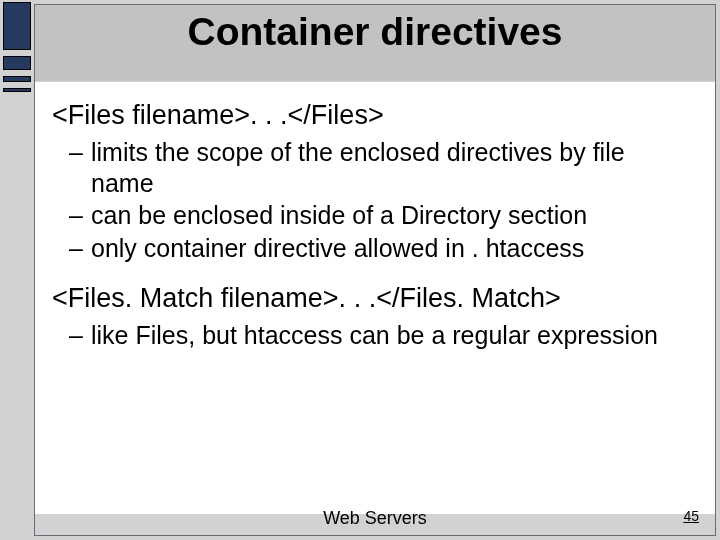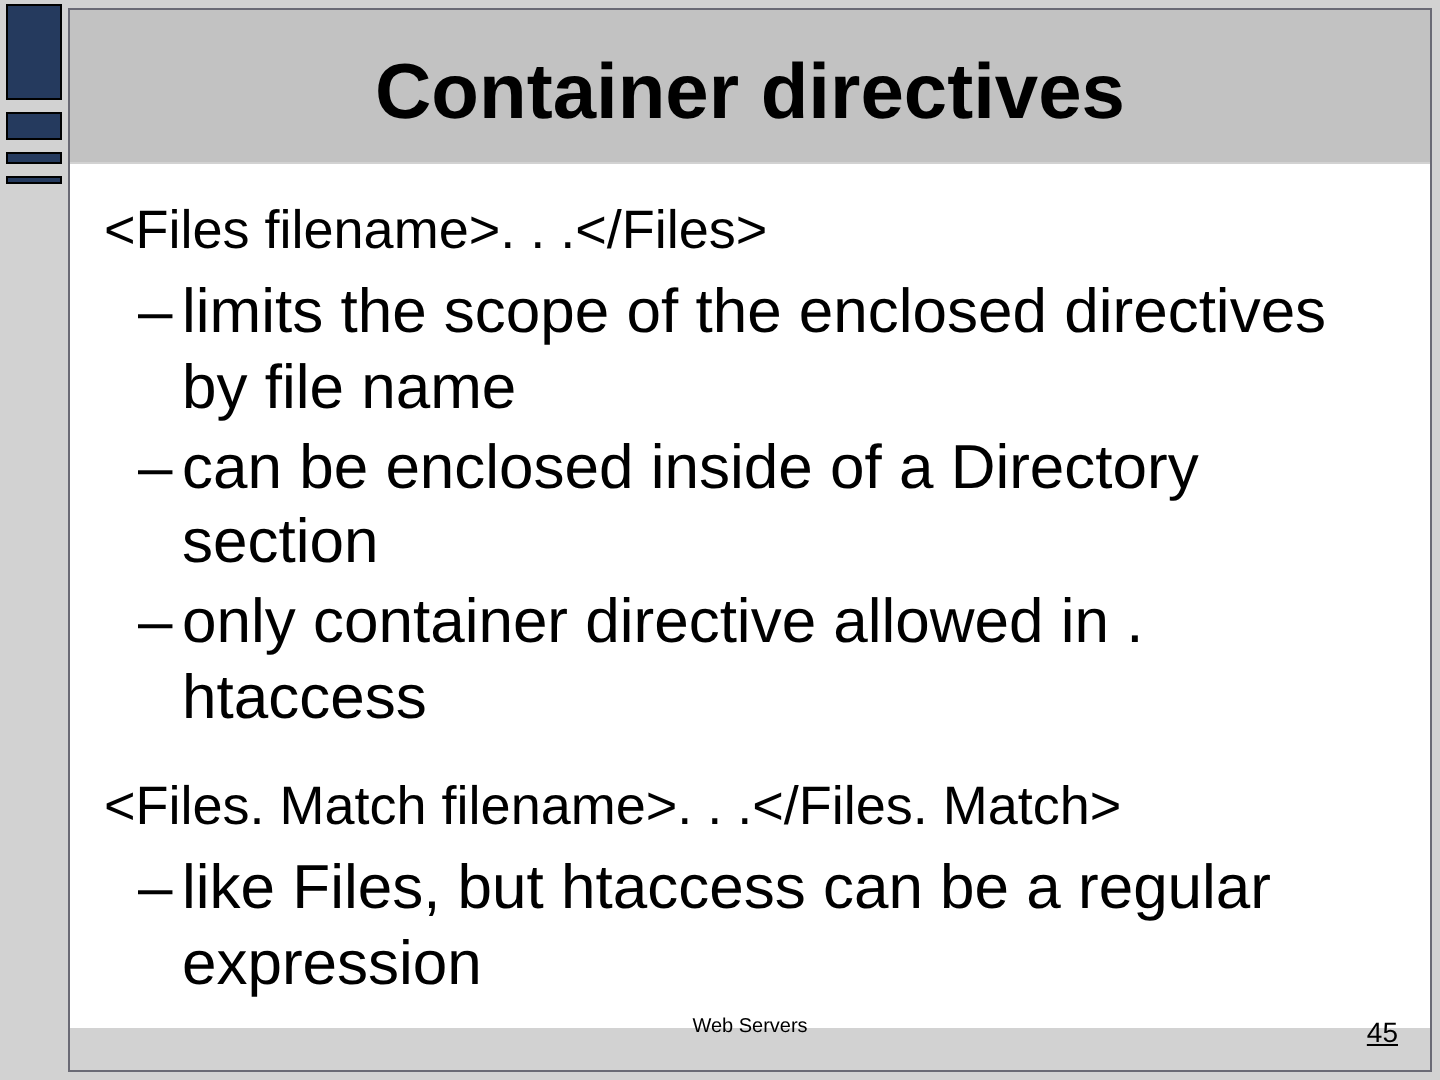--- a/index.html
+++ b/index.html
@@ -30,21 +30,21 @@
     left:35px; top:5px;
     width:680px;
     height:76px;
     background:#c2c2c2;
     text-align:center;
   }
   .titlebar h1 {
     font-size:39px;
     font-weight:bold;
     color:#000;
-    padding-top:20px;
+    padding-top:5px;
   }
 
   .content {
     position:absolute;
     left:35px;
     top:82px;
     width:680px;
     height:432px;
     background:#fff;
   }
@@ -53,41 +53,41 @@
     font-size:27px;
     padding: 18px 0 6px 17px;
   }
 
   ul.bullets {
     list-style:none;
     padding: 0 24px 0 56px;
   }
   ul.bullets li {
     position:relative;
-    font-size:31px;
+    font-size:25px;
     line-height:1.22;
     padding-bottom:2px;
   }
   ul.bullets li::before {
     content:"–";
     position:absolute;
     left:-22px;
     top:0;
   }
 
   .footer {
     position:absolute;
     left:0; bottom:6px;
     width:100%;
   }
   .foot-center {
     position:absolute;
     left:0; right:0;
     text-align:center;
-    font-size:10px;
+    font-size:18px;
   }
   .foot-right {
     position:absolute;
     right:16px;
     font-size:14px;
     text-decoration:underline;
   }
 </style>
 </head>
 <body>

